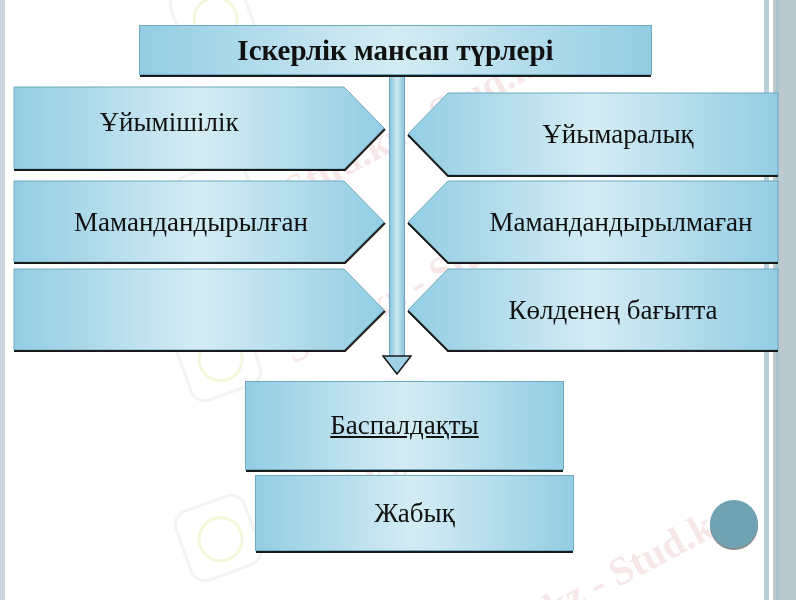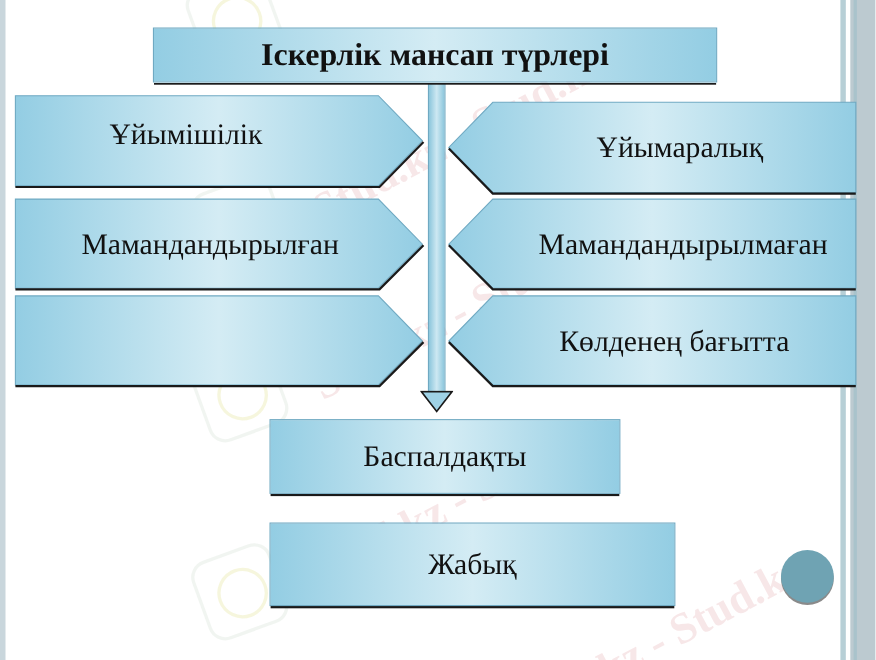--- a/index.html
+++ b/index.html
@@ -132,20 +132,20 @@
   <span style="margin-left:56px;">Мамандандырылмаған</span>
 </div>
 <div class="arrow-shape" style="left:408px; top:269px; width:370px; height:82px;">
   <svg width="370" height="82">
     <polygon points="40,0 370,0 370,81 40,81 0,41" fill="url(#gl)" stroke="#6fa9c2"></polygon>
     <polyline points="0,42 40,82 370,82" fill="none" stroke="#1a1a1a" stroke-width="2"></polyline>
   </svg>
   <span style="margin-left:40px;">Көлденең бағытта</span>
 </div>
 
-<div class="box" style="left:245px; top:381px; width:319px; height:68px;">
+<div class="box" style="left:245px; top:381px; width:319px; height:89px;text-decoration:underline;">
   <span>Баспалдақты</span>
 </div>
-<div class="box" style="left:245px; top:475px; width:369px; height:76px;">
+<div class="box" style="left:255px; top:475px; width:319px; height:76px;">
   <span>Жабық</span>
 </div>
 
 <div class="dot"></div>
 
 </body></html>

